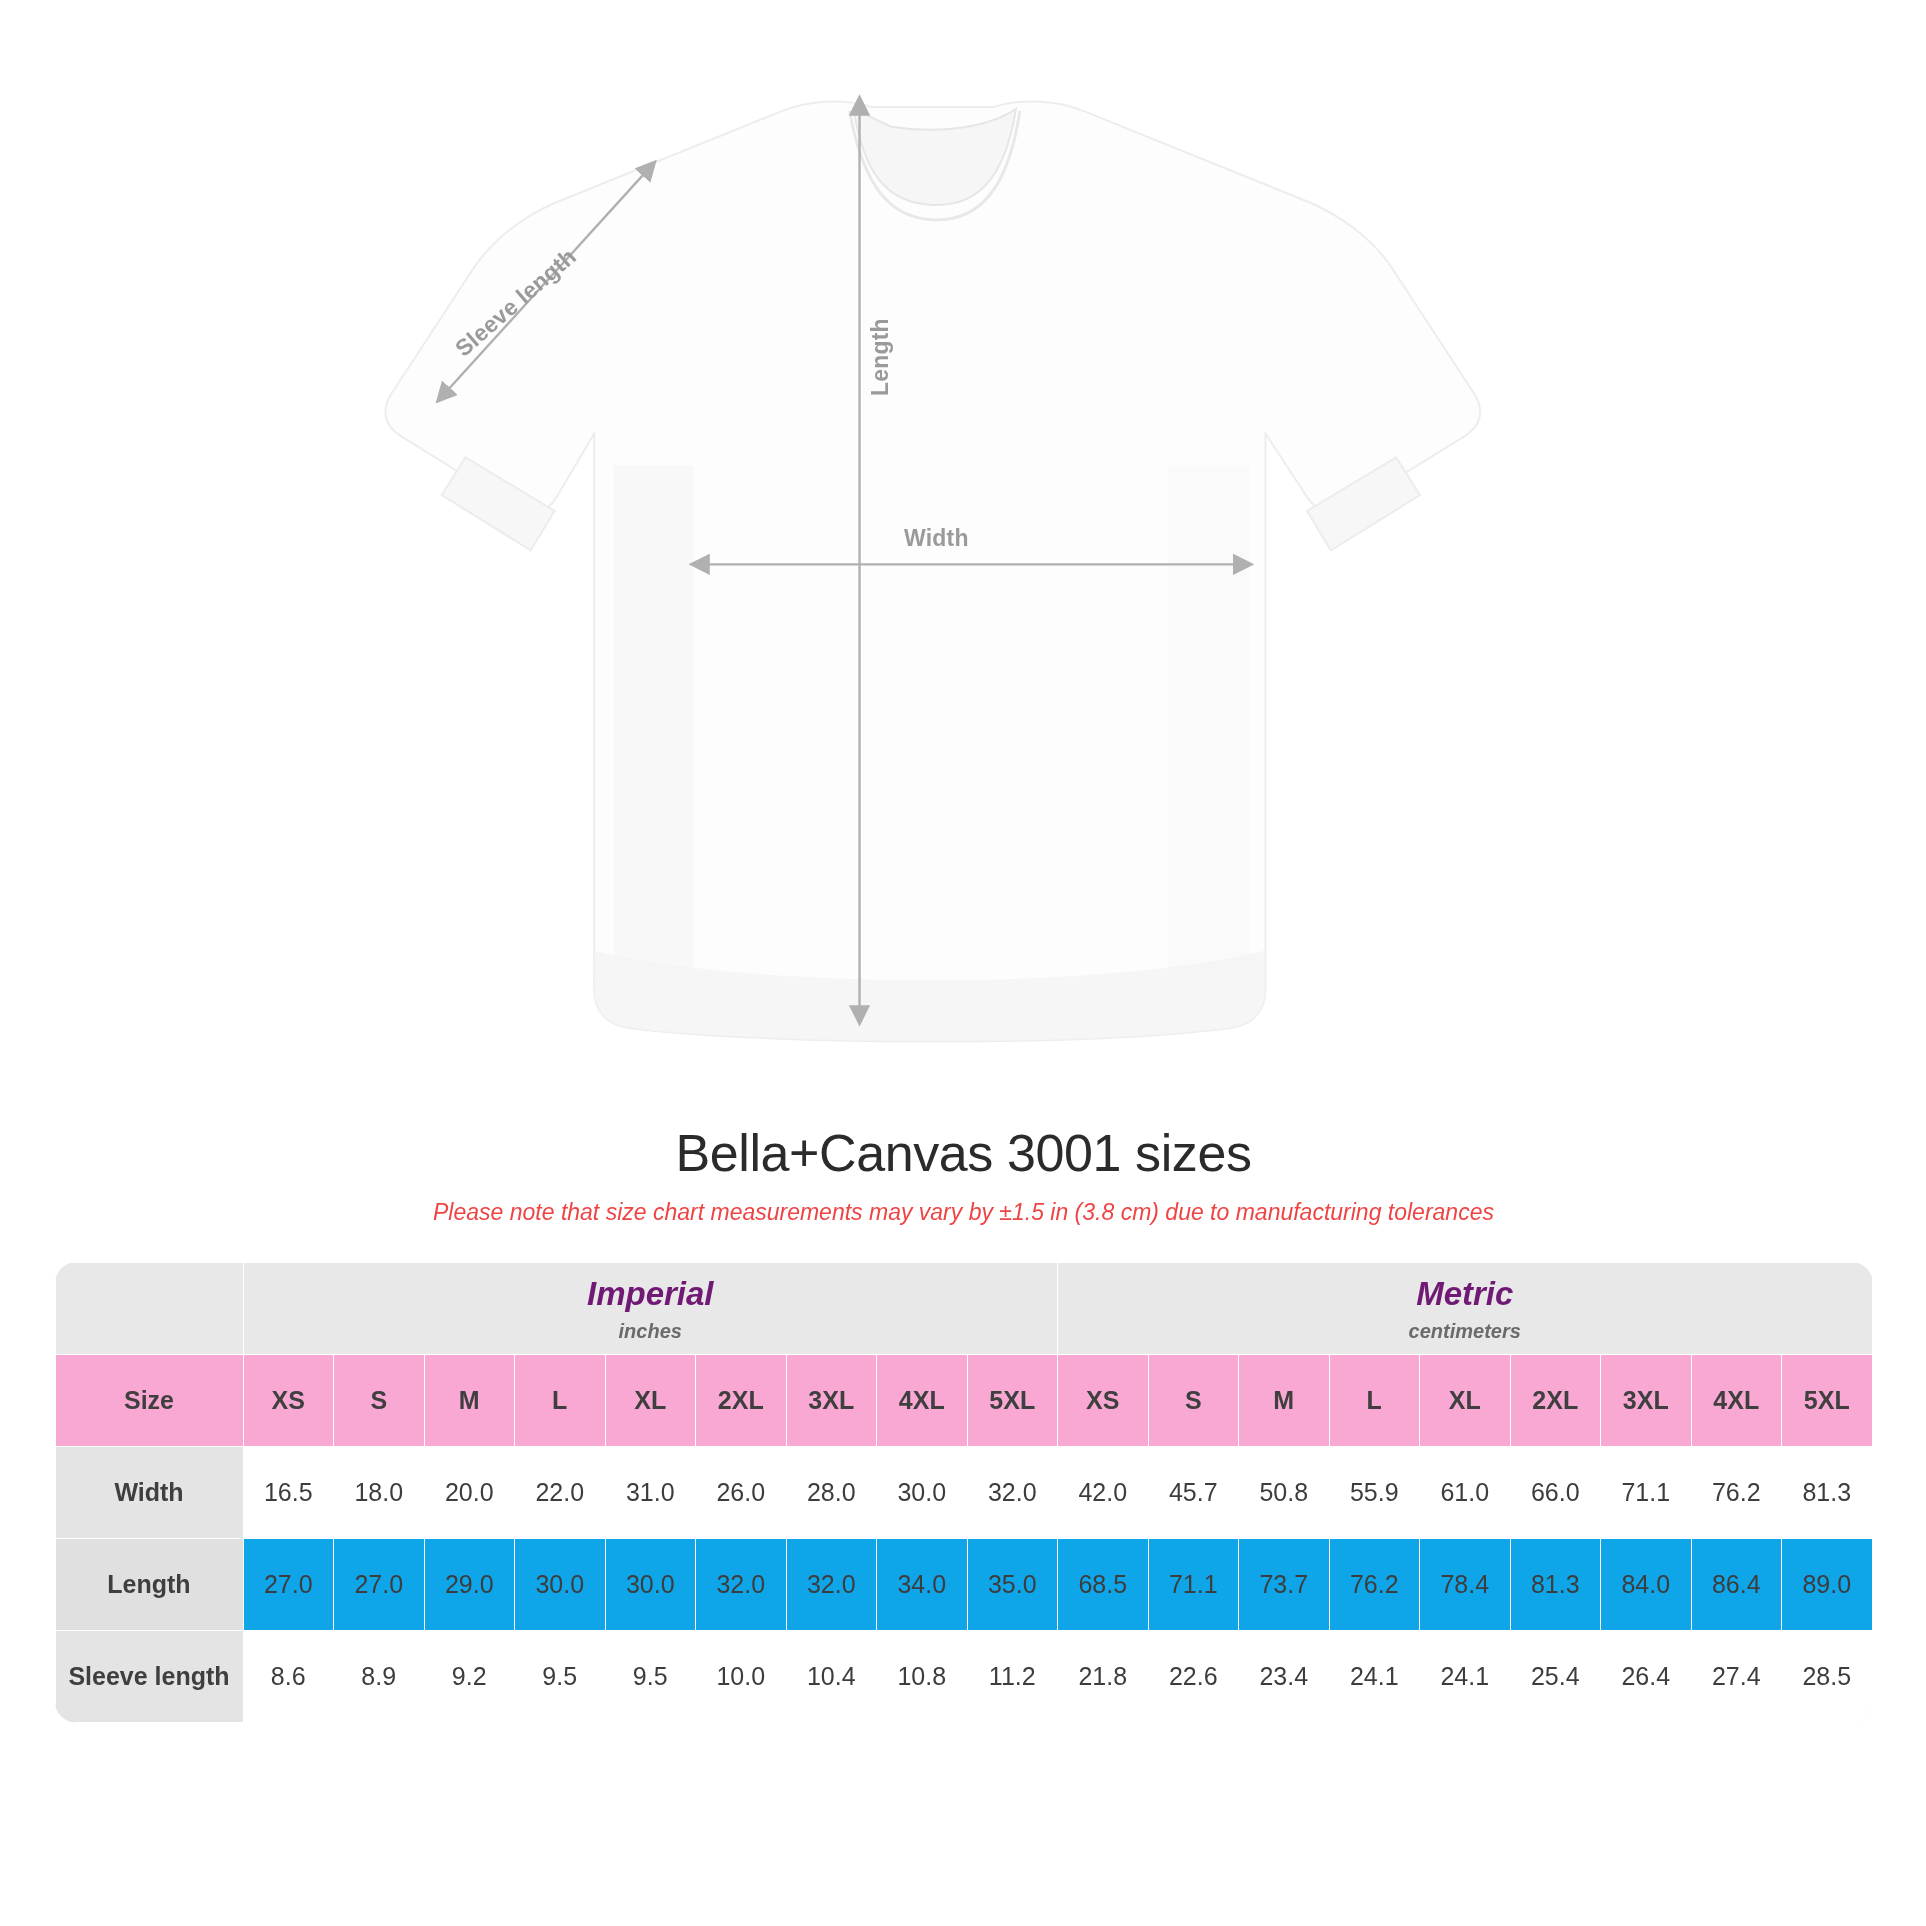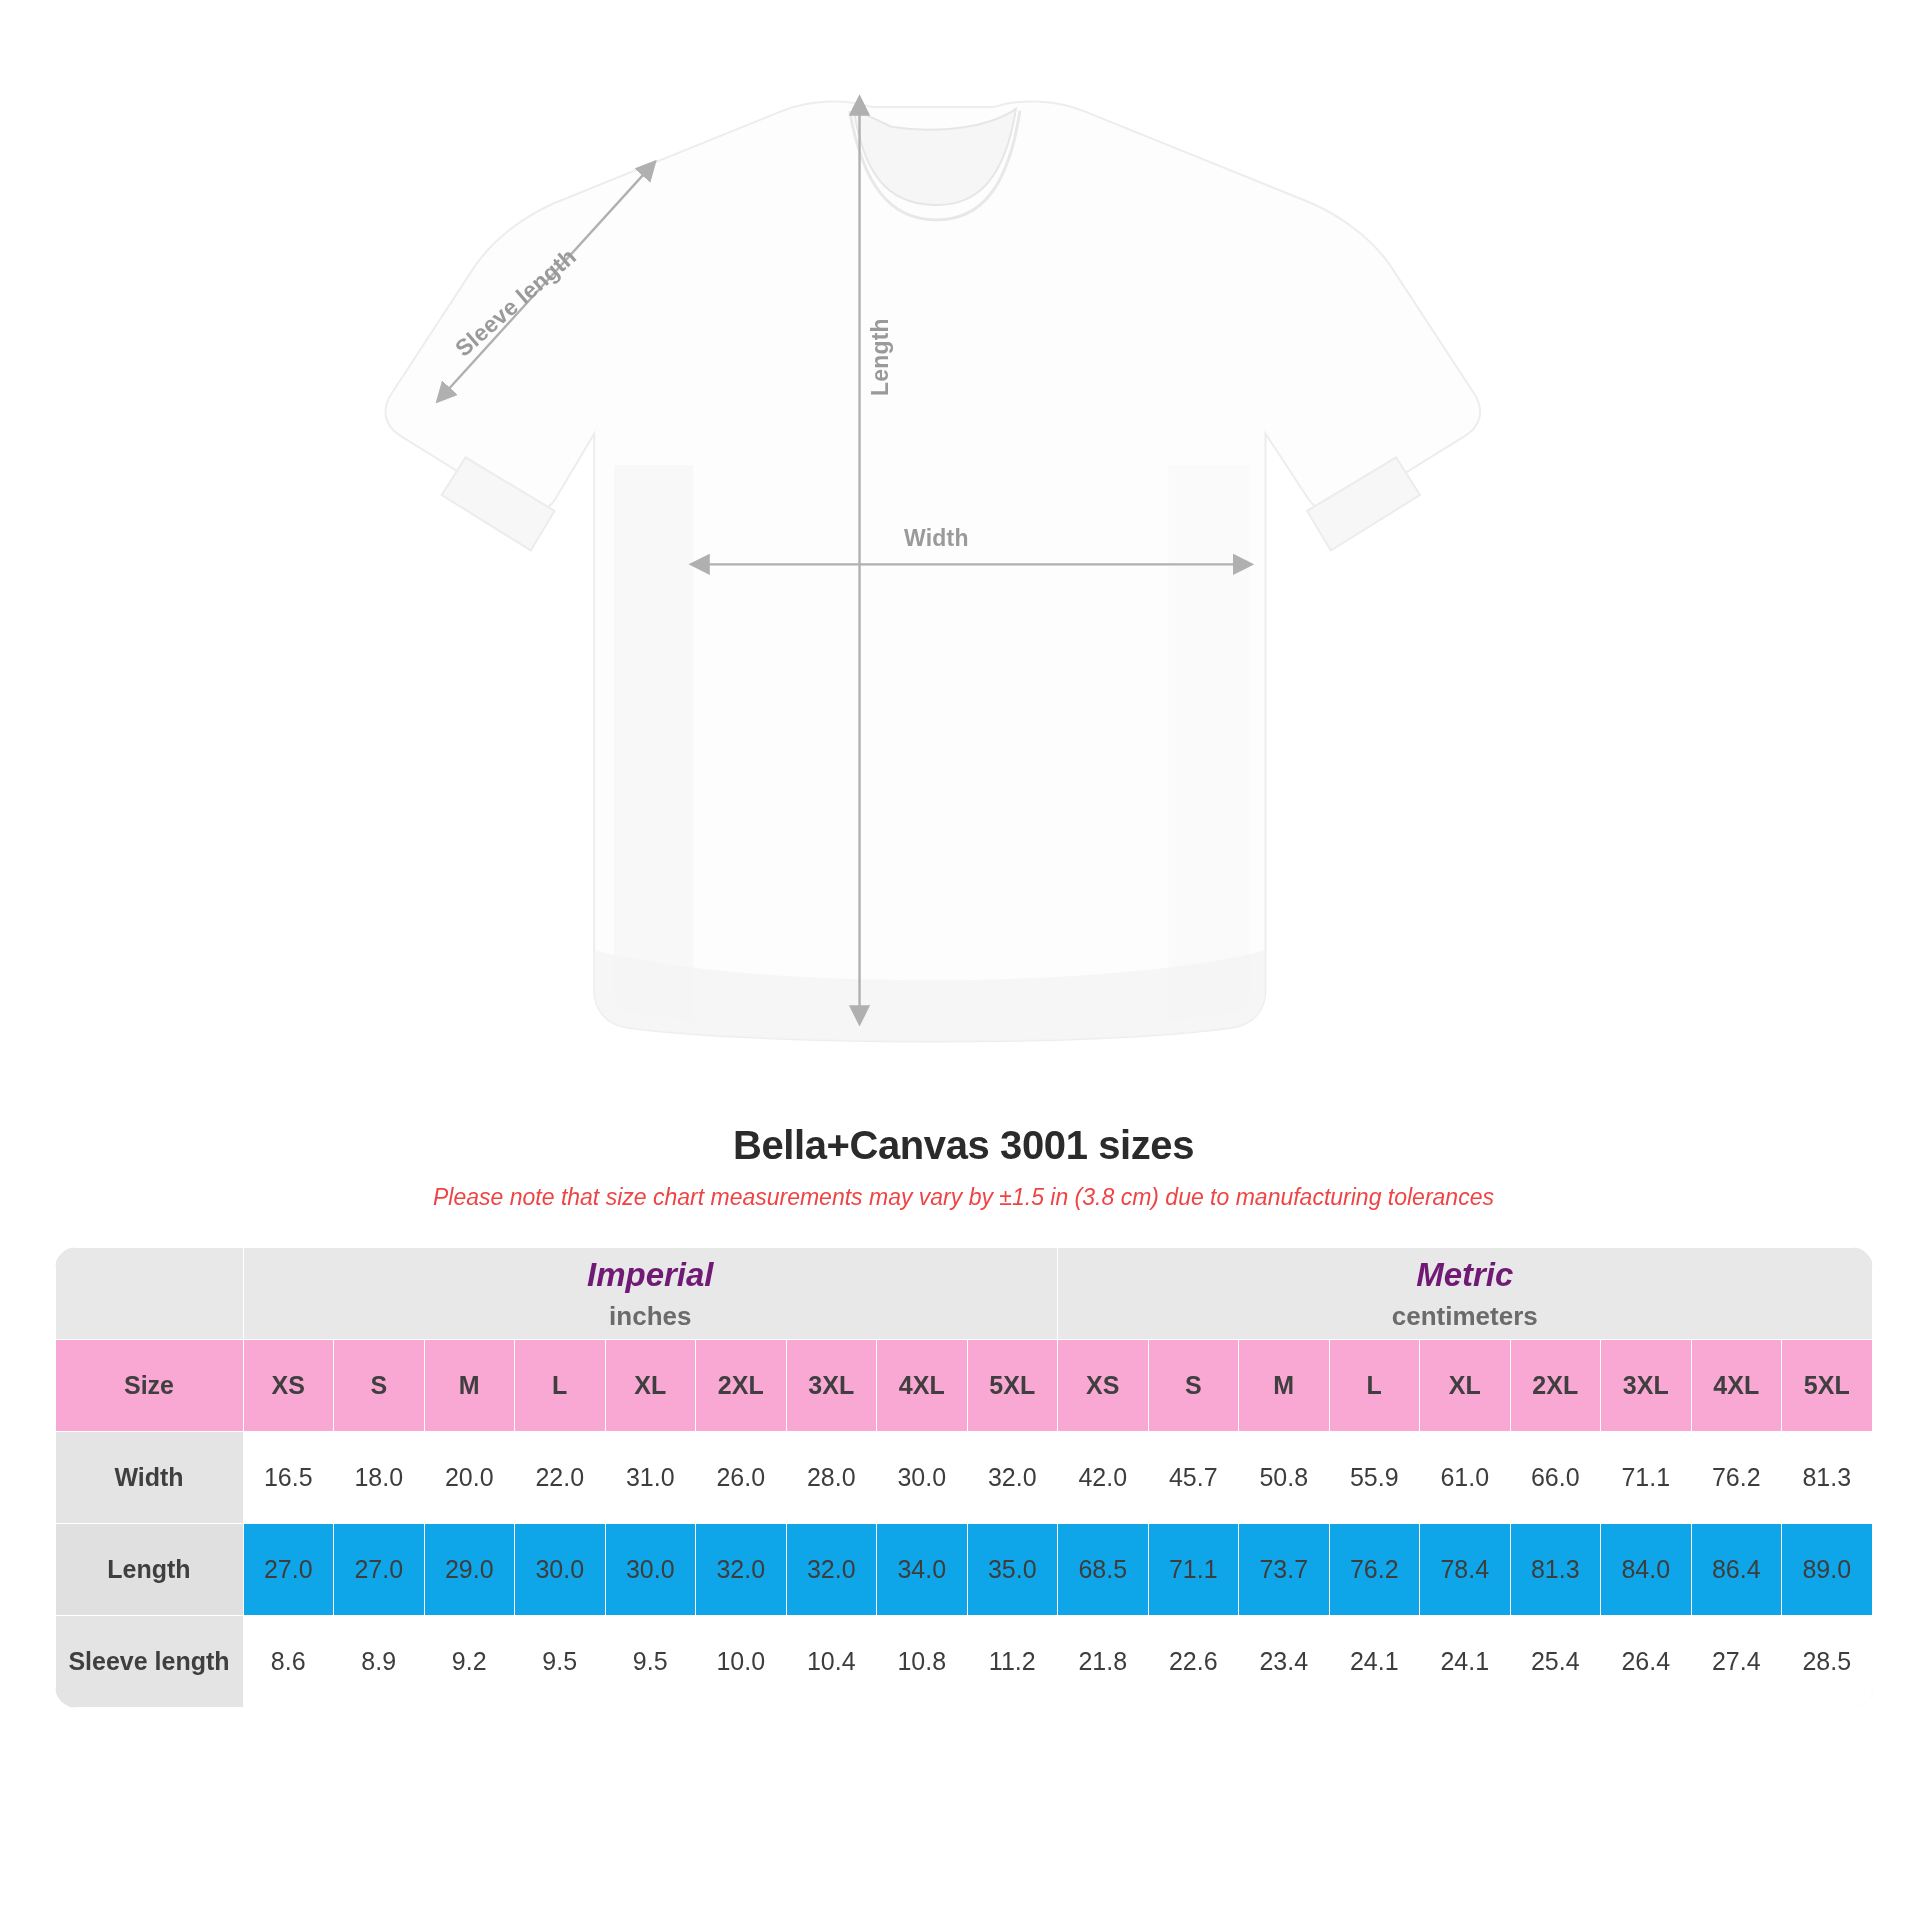--- a/index.html
+++ b/index.html
@@ -55,22 +55,22 @@
     transform: rotate(-41deg);
     transform-origin: left top;
   }
 
   
   .title-block {
     text-align: center;
     margin-top: 24px;
   }
   .chart-title {
-    font-size: 40px;
-    font-weight: bold;
+    font-size: 52px;
+    font-weight: normal;
     color: #2b2b2b;
     letter-spacing: -0.4px;
   }
   .chart-note {
     margin-top: 16px;
     font-size: 23px;
     font-style: italic;
     color: #ef4444;
   }
 
@@ -102,21 +102,22 @@
     height: 147px;
     vertical-align: middle;
   }
   .unit-name {
     font-size: 33px;
     font-style: italic;
     font-weight: bold;
     color: #701a75;
   }
   .unit-sub {
-    font-size: 26px;
+    font-size: 20px;
+    font-style: italic;
     color: #6b6b6b;
     margin-top: 7px;
   }
   .unit-row th.spacer {
     background: #e8e8e8;
   }
 
   .head-row td {
     background: #f9a8d4;
     font-weight: bold;

